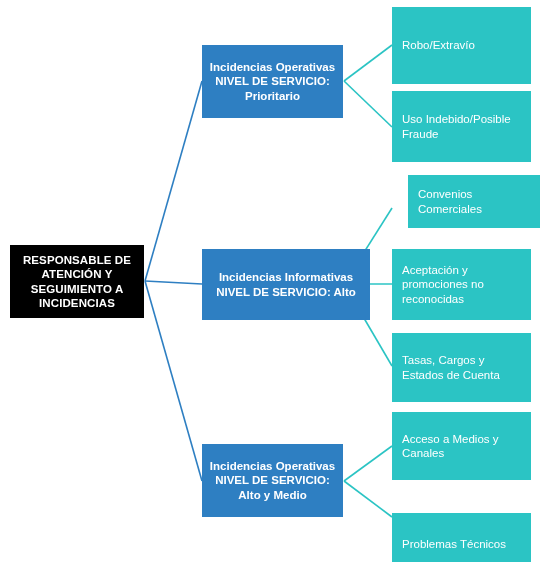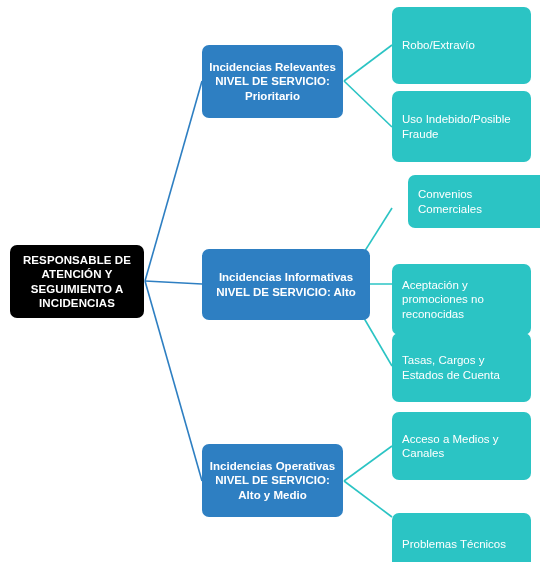--- a/index.html
+++ b/index.html
@@ -22,21 +22,21 @@
     position: absolute;
     left: 0;
     top: 0;
     width: 540px;
     height: 562px;
     pointer-events: none;
   }
   .node {
     position: absolute;
     box-sizing: border-box;
-    border-radius: 7px;
+    border-radius: 0;
     display: flex;
     align-items: center;
     color: #ffffff;
     line-height: 1.22;
     white-space: pre-line;
   }
   .node-root {
     background: #000000;
     justify-content: center;
     text-align: center;
@@ -77,24 +77,24 @@
       <line x1="344" y1="81" x2="392" y2="45" stroke="#2BC4C4" stroke-width="1.6" stroke-linecap="butt"></line>
       <line x1="344" y1="81" x2="392" y2="127" stroke="#2BC4C4" stroke-width="1.6" stroke-linecap="butt"></line>
       <line x1="344" y1="284" x2="392" y2="208" stroke="#2BC4C4" stroke-width="1.6" stroke-linecap="butt"></line>
       <line x1="344" y1="284" x2="392" y2="284" stroke="#2BC4C4" stroke-width="1.6" stroke-linecap="butt"></line>
       <line x1="344" y1="284" x2="392" y2="366" stroke="#2BC4C4" stroke-width="1.6" stroke-linecap="butt"></line>
       <line x1="344" y1="481" x2="392" y2="446" stroke="#2BC4C4" stroke-width="1.6" stroke-linecap="butt"></line>
       <line x1="344" y1="481" x2="392" y2="517" stroke="#2BC4C4" stroke-width="1.6" stroke-linecap="butt"></line>
     </svg>
   <div id="nodes">
       <div class="node node-root" style="left: 10px; top: 245px; width: 134px; height: 73px;"><span class="node-label">RESPONSABLE DE ATENCIÓN Y SEGUIMIENTO A INCIDENCIAS</span></div>
-      <div class="node node-mid" style="left: 202px; top: 45px; width: 141px; height: 73px;"><span class="node-label">Incidencias Relevantes NIVEL DE SERVICIO: Prioritario</span></div>
+      <div class="node node-mid" style="left: 202px; top: 45px; width: 141px; height: 73px;"><span class="node-label">Incidencias Operativas NIVEL DE SERVICIO: Prioritario</span></div>
       <div class="node node-leaf" style="left: 392px; top: 7px; width: 139px; height: 77px;"><span class="node-label">Robo/Extravío</span></div>
       <div class="node node-leaf" style="left: 392px; top: 91px; width: 139px; height: 71px;"><span class="node-label">Uso Indebido/Posible Fraude</span></div>
       <div class="node node-mid" style="left: 202px; top: 249px; width: 168px; height: 71px; justify-content: center;"><span class="node-label">Incidencias Informativas NIVEL DE SERVICIO: Alto</span></div>
       <div class="node node-leaf" style="left: 408px; top: 175px; width: 139px; height: 53px;"><span class="node-label">Convenios Comerciales</span></div>
-      <div class="node node-leaf" style="left: 392px; top: 264px; width: 139px; height: 71px;"><span class="node-label">Aceptación y promociones no reconocidas</span></div>
+      <div class="node node-leaf" style="left: 392px; top: 249px; width: 139px; height: 71px;"><span class="node-label">Aceptación y promociones no reconocidas</span></div>
       <div class="node node-leaf" style="left: 392px; top: 333px; width: 139px; height: 69px;"><span class="node-label">Tasas, Cargos y Estados de Cuenta</span></div>
       <div class="node node-mid" style="left: 202px; top: 444px; width: 141px; height: 73px;"><span class="node-label">Incidencias Operativas NIVEL DE SERVICIO: Alto y Medio</span></div>
       <div class="node node-leaf" style="left: 392px; top: 412px; width: 139px; height: 68px;"><span class="node-label">Acceso a Medios y Canales</span></div>
       <div class="node node-leaf" style="left: 392px; top: 485px; width: 139px; height: 63px; margin-top: 28px;"><span class="node-label">Problemas Técnicos</span></div>
     </div>
 </div>
 
 </body></html>

